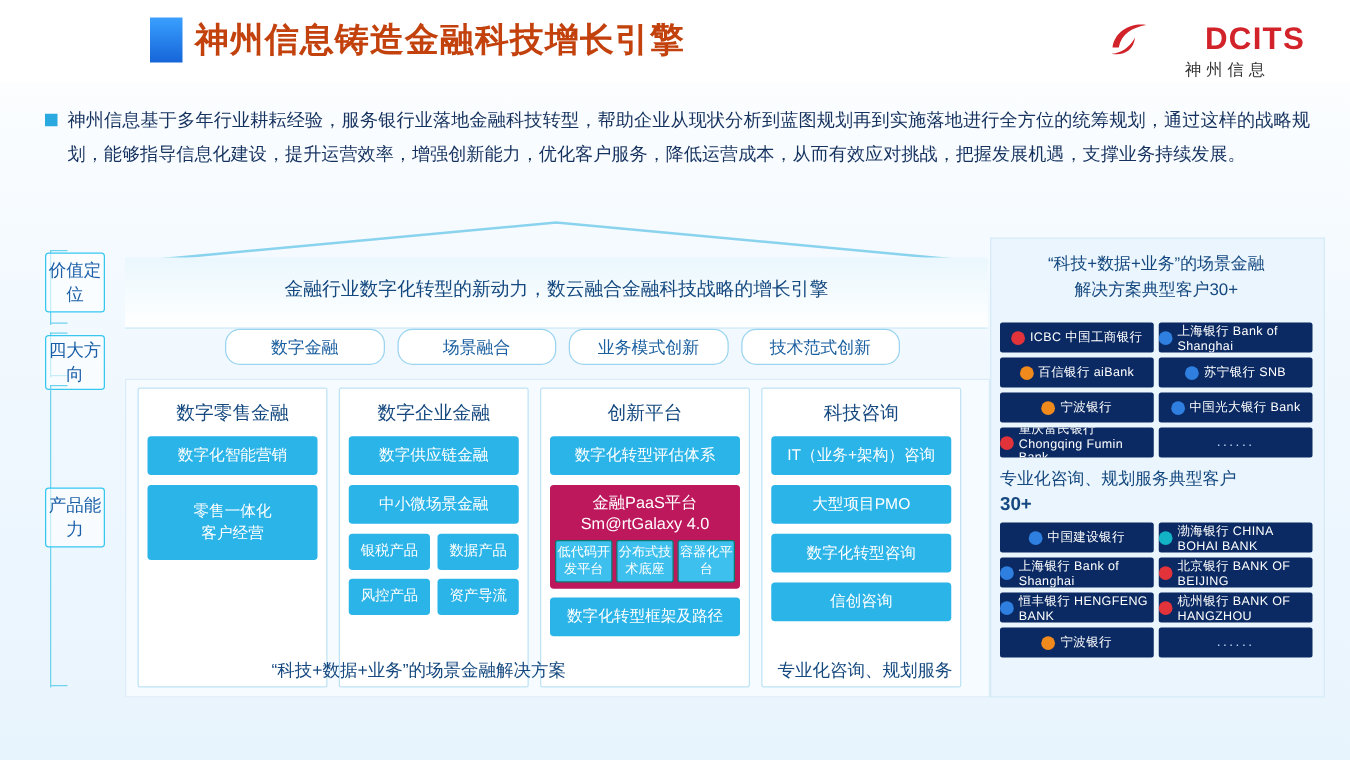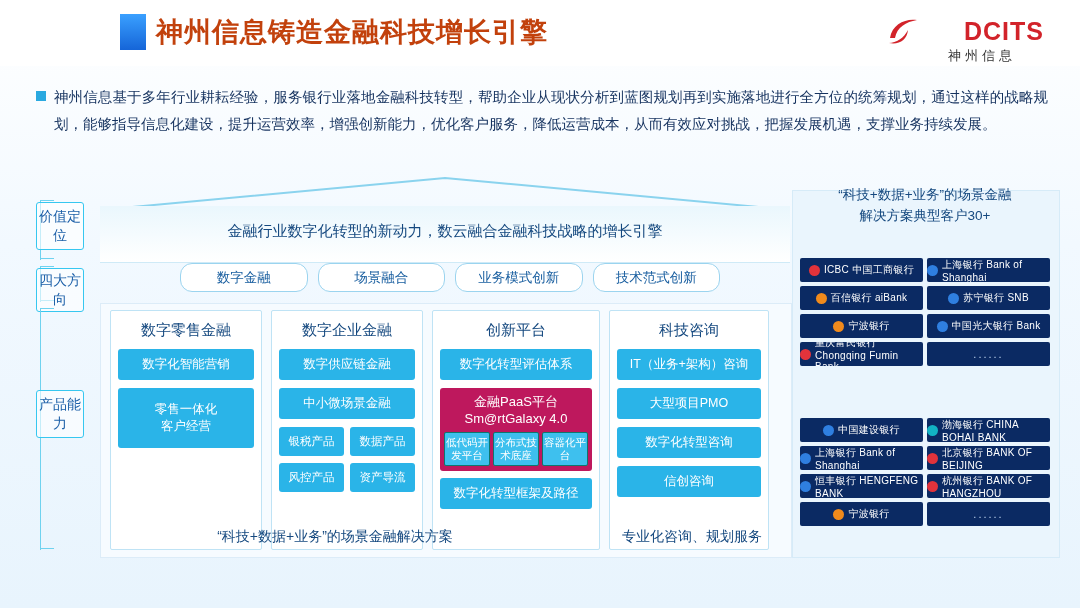--- a/index.html
+++ b/index.html
@@ -54,21 +54,21 @@
   .paas{background:#be185d;color:#fff;border-radius:3px;padding:5px 4px;margin-bottom:7px;}
   .paas-t{font-size:13px;text-align:center;line-height:17px;}
   .paas-sub{display:flex;gap:3px;margin-top:5px;}
   .paas-sub div{flex:1;background:#3ec0ee;border:1px solid #0f766e;border-radius:2px;font-size:10.5px;line-height:13px;text-align:center;padding:3px 1px;}
   .capt{position:absolute;top:528px;font-size:14px;color:#14487f;}
   .capt1{left:110px;width:450px;text-align:center;}
   .capt2{left:612px;width:160px;text-align:center;}
 
   
   .rpanel{position:absolute;left:792px;top:190px;width:266px;height:366px;background:#eaf5fd;border:1px solid #d6ebf8;}
-  .rtitle{position:absolute;left:800px;top:184px;width:250px;text-align:center;font-size:13.5px;color:#14487f;line-height:21px;}
+  .rtitle{position:absolute;left:800px;top:200px;width:250px;text-align:center;font-size:13.5px;color:#14487f;line-height:21px;}
   .logos{position:absolute;left:800px;width:250px;display:flex;flex-wrap:wrap;gap:4px;}
   .logos.top{top:258px;}
   .logos.bot{top:418px;}
   .lg{width:123px;height:24px;background:#0b2a63;border-radius:2px;display:flex;align-items:center;justify-content:center;color:#ffffff;font-size:10px;letter-spacing:.3px;overflow:hidden;}
   .lg .dot{width:11px;height:11px;border-radius:50%;background:#e2333b;margin-right:4px;flex:none;}
   .lg .dot.blue{background:#2f7fe0;}
   .lg .dot.orange{background:#f08a1c;}
   .lg .dot.teal{background:#12b3c4;}
   .lg.ell{color:#bcd3ee;letter-spacing:2px;font-size:11px;}
   .rtitle2{position:absolute;left:800px;top:372px;width:250px;font-size:13.5px;color:#14487f;line-height:21px;}
@@ -211,20 +211,24 @@
         <span class="dot blue"></span>
         <span>中国光大银行 Bank</span>
       </div>
     <div class="lg">
         <span class="dot"></span>
         <span>重庆富民银行 Chongqing Fumin Bank</span>
       </div>
     <div class="lg ell">......</div>
   </div>
 
+  <div class="rtitle2">
+    <span>专业化咨询、规划服务典型客户</span><br>
+    <b>30+</b>
+  </div>
 
   <div class="logos bot">
     <div class="lg">
         <span class="dot blue"></span>
         <span>中国建设银行</span>
       </div>
     <div class="lg">
         <span class="dot teal"></span>
         <span>渤海银行 CHINA BOHAI BANK</span>
       </div>

